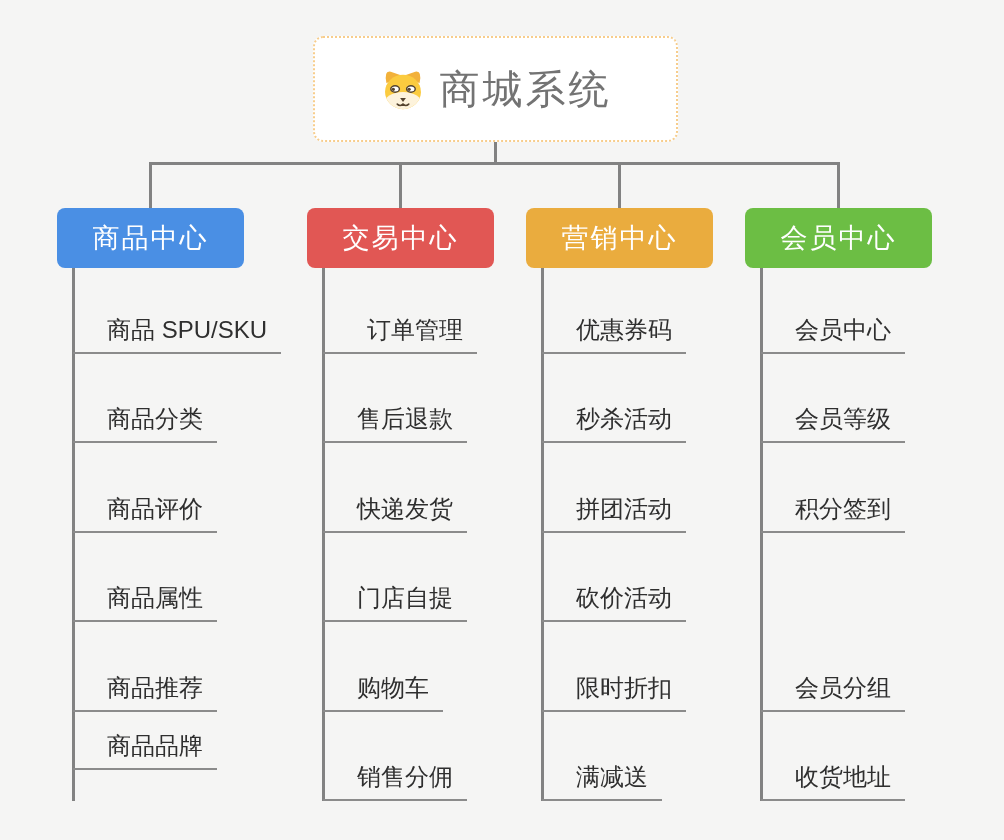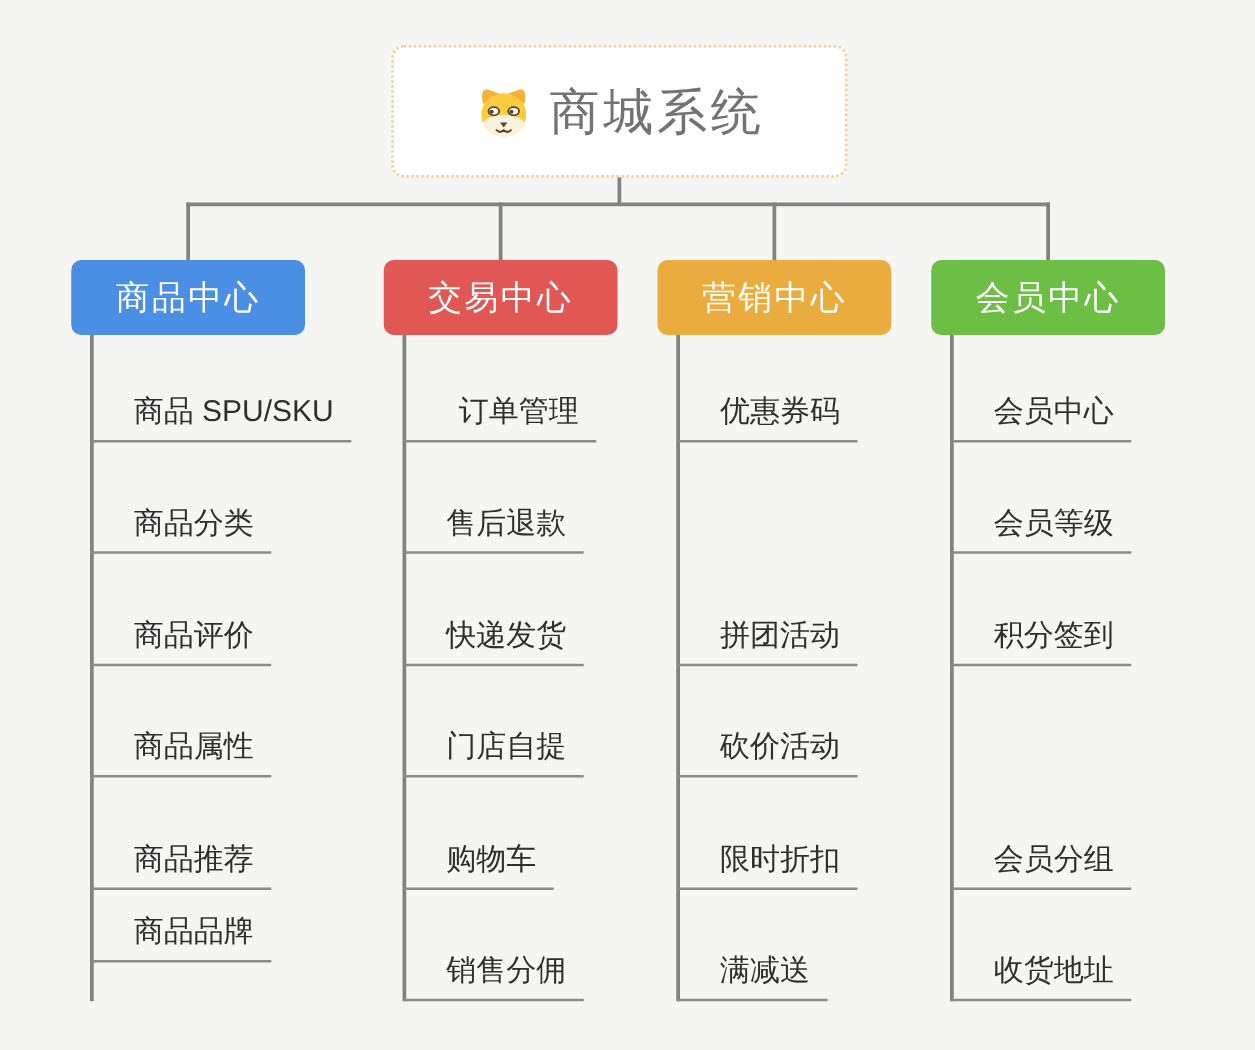--- a/index.html
+++ b/index.html
@@ -95,20 +95,21 @@
   <div class="leaf" style="left:73px;top:732px;">商品品牌</div>
 
   <div class="leaf" style="left:323px;top:316px;padding-left:44px;">订单管理</div>
   <div class="leaf" style="left:323px;top:405px;">售后退款</div>
   <div class="leaf" style="left:323px;top:495px;">快递发货</div>
   <div class="leaf" style="left:323px;top:584px;">门店自提</div>
   <div class="leaf" style="left:323px;top:674px;">购物车</div>
   <div class="leaf" style="left:323px;top:763px;">销售分佣</div>
 
   <div class="leaf" style="left:542px;top:316px;">优惠券码</div>
+  <div class="leaf" style="left:542px;top:405px;">秒杀活动</div>
   <div class="leaf" style="left:542px;top:495px;">拼团活动</div>
   <div class="leaf" style="left:542px;top:584px;">砍价活动</div>
   <div class="leaf" style="left:542px;top:674px;">限时折扣</div>
   <div class="leaf" style="left:542px;top:763px;">满减送</div>
 
   <div class="leaf" style="left:761px;top:316px;">会员中心</div>
   <div class="leaf" style="left:761px;top:405px;">会员等级</div>
   <div class="leaf" style="left:761px;top:495px;">积分签到</div>
   <div class="leaf" style="left:761px;top:674px;">会员分组</div>
   <div class="leaf" style="left:761px;top:763px;">收货地址</div>

